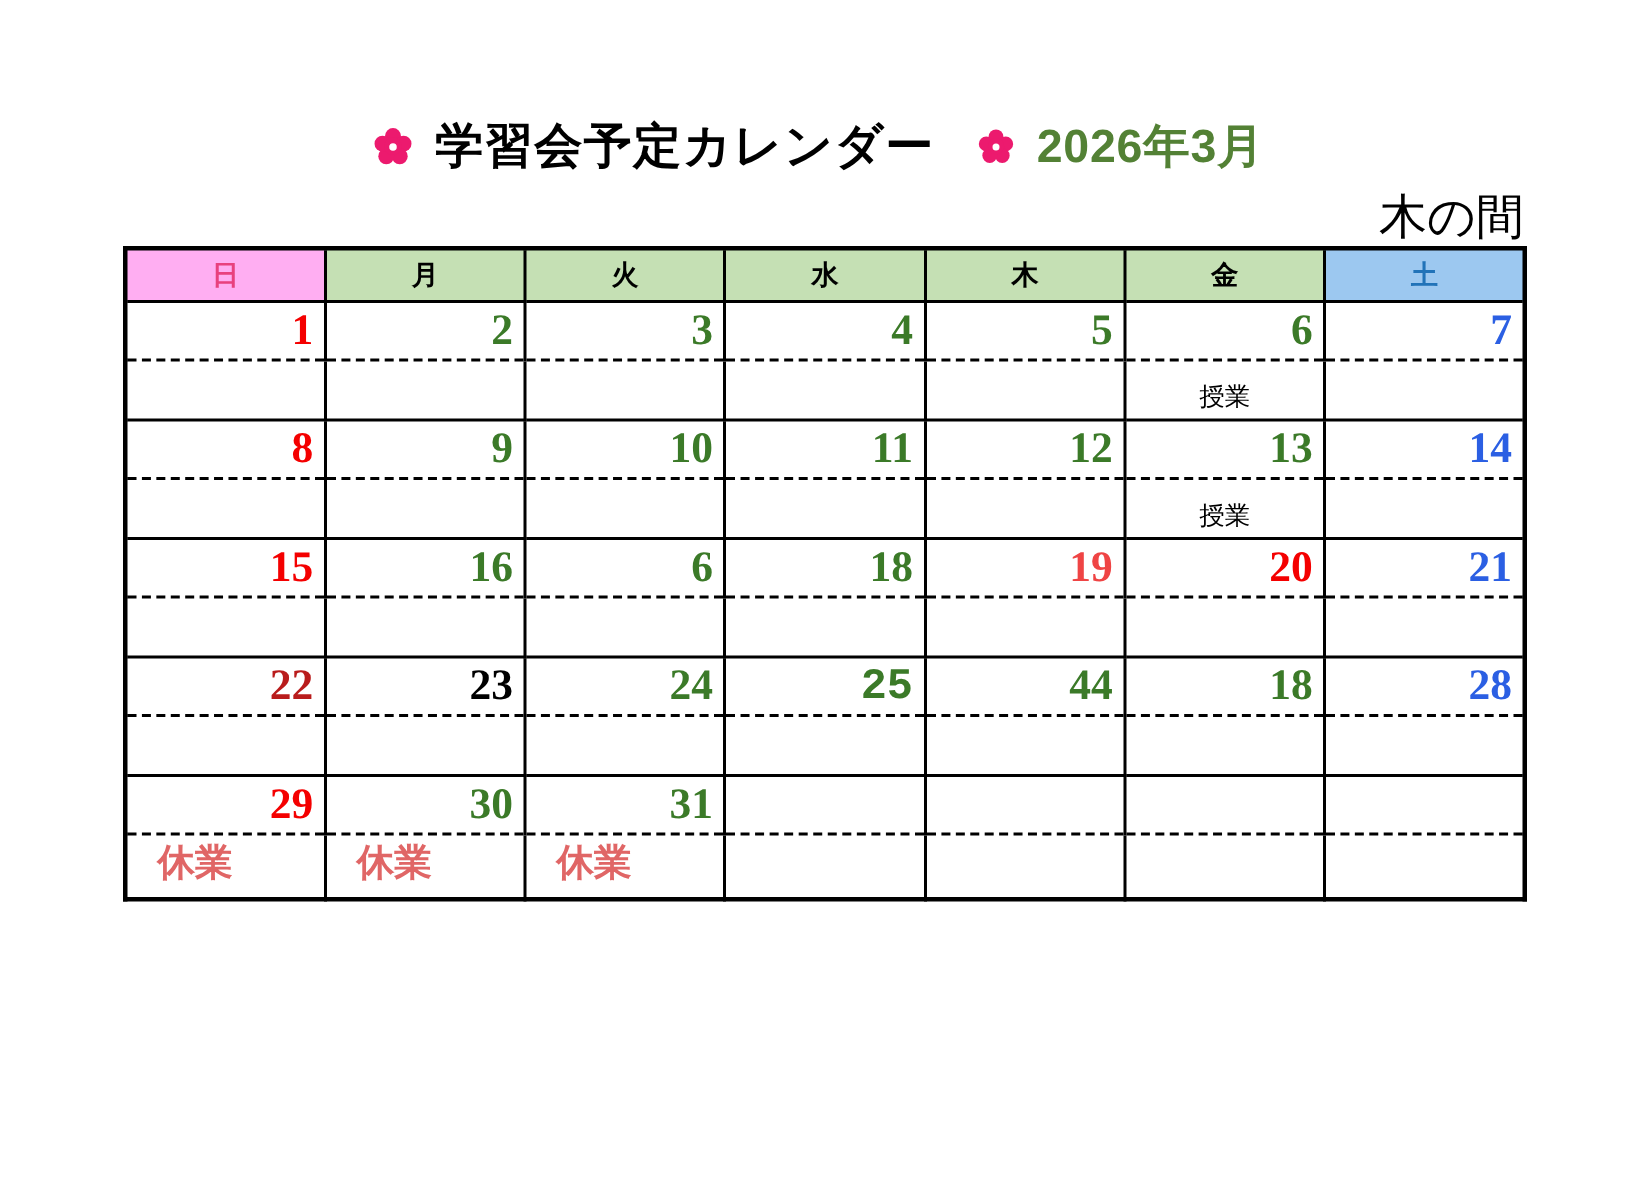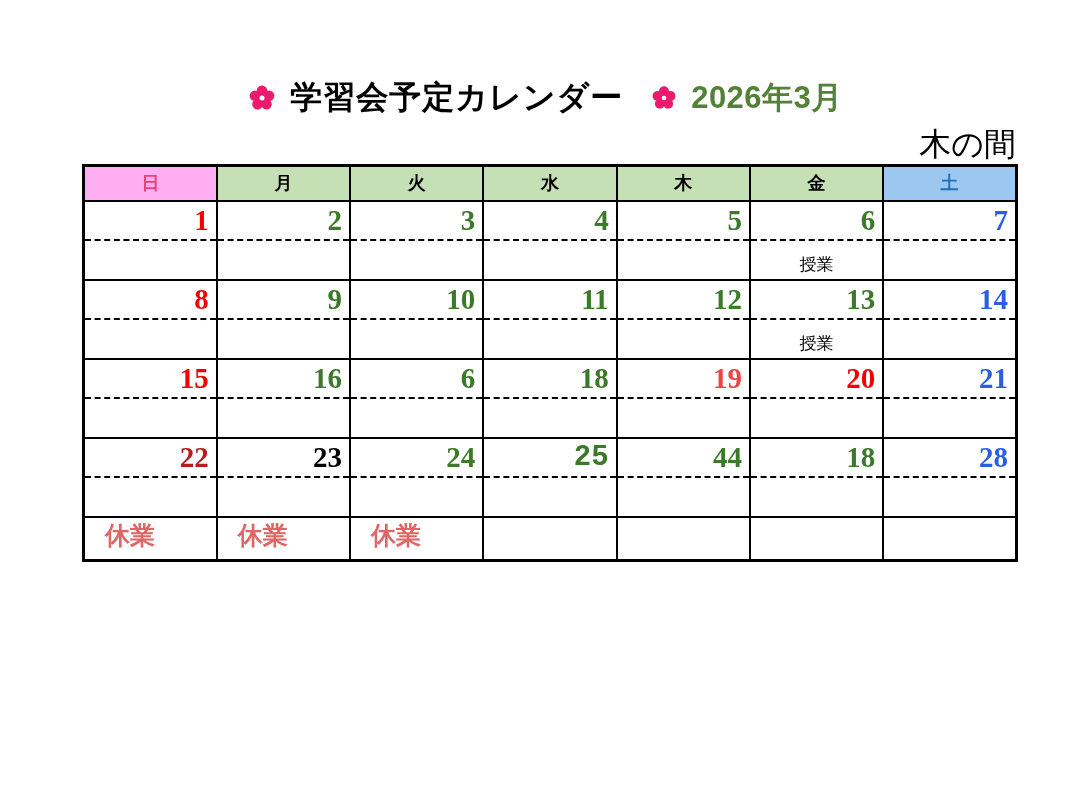--- a/index.html
+++ b/index.html
@@ -173,20 +173,29 @@
           </tr>
           <tr class="event-row">
             <td></td>
             <td></td>
             <td></td>
             <td></td>
             <td></td>
             <td></td>
             <td></td>
           </tr>
+          <tr class="date-row">
+            <td style="color: rgb(244, 0, 0);">29</td>
+            <td style="color: rgb(59, 122, 40);">30</td>
+            <td style="color: rgb(59, 122, 40);">31</td>
+            <td></td>
+            <td></td>
+            <td></td>
+            <td></td>
+          </tr>
           <tr class="event-row">
             <td class="ev-closed" style="color: rgb(224, 102, 102);">休業</td>
             <td class="ev-closed" style="color: rgb(224, 102, 102);">休業</td>
             <td class="ev-closed" style="color: rgb(224, 102, 102);">休業</td>
             <td></td>
             <td></td>
             <td></td>
             <td></td>
           </tr>
         </tbody>

